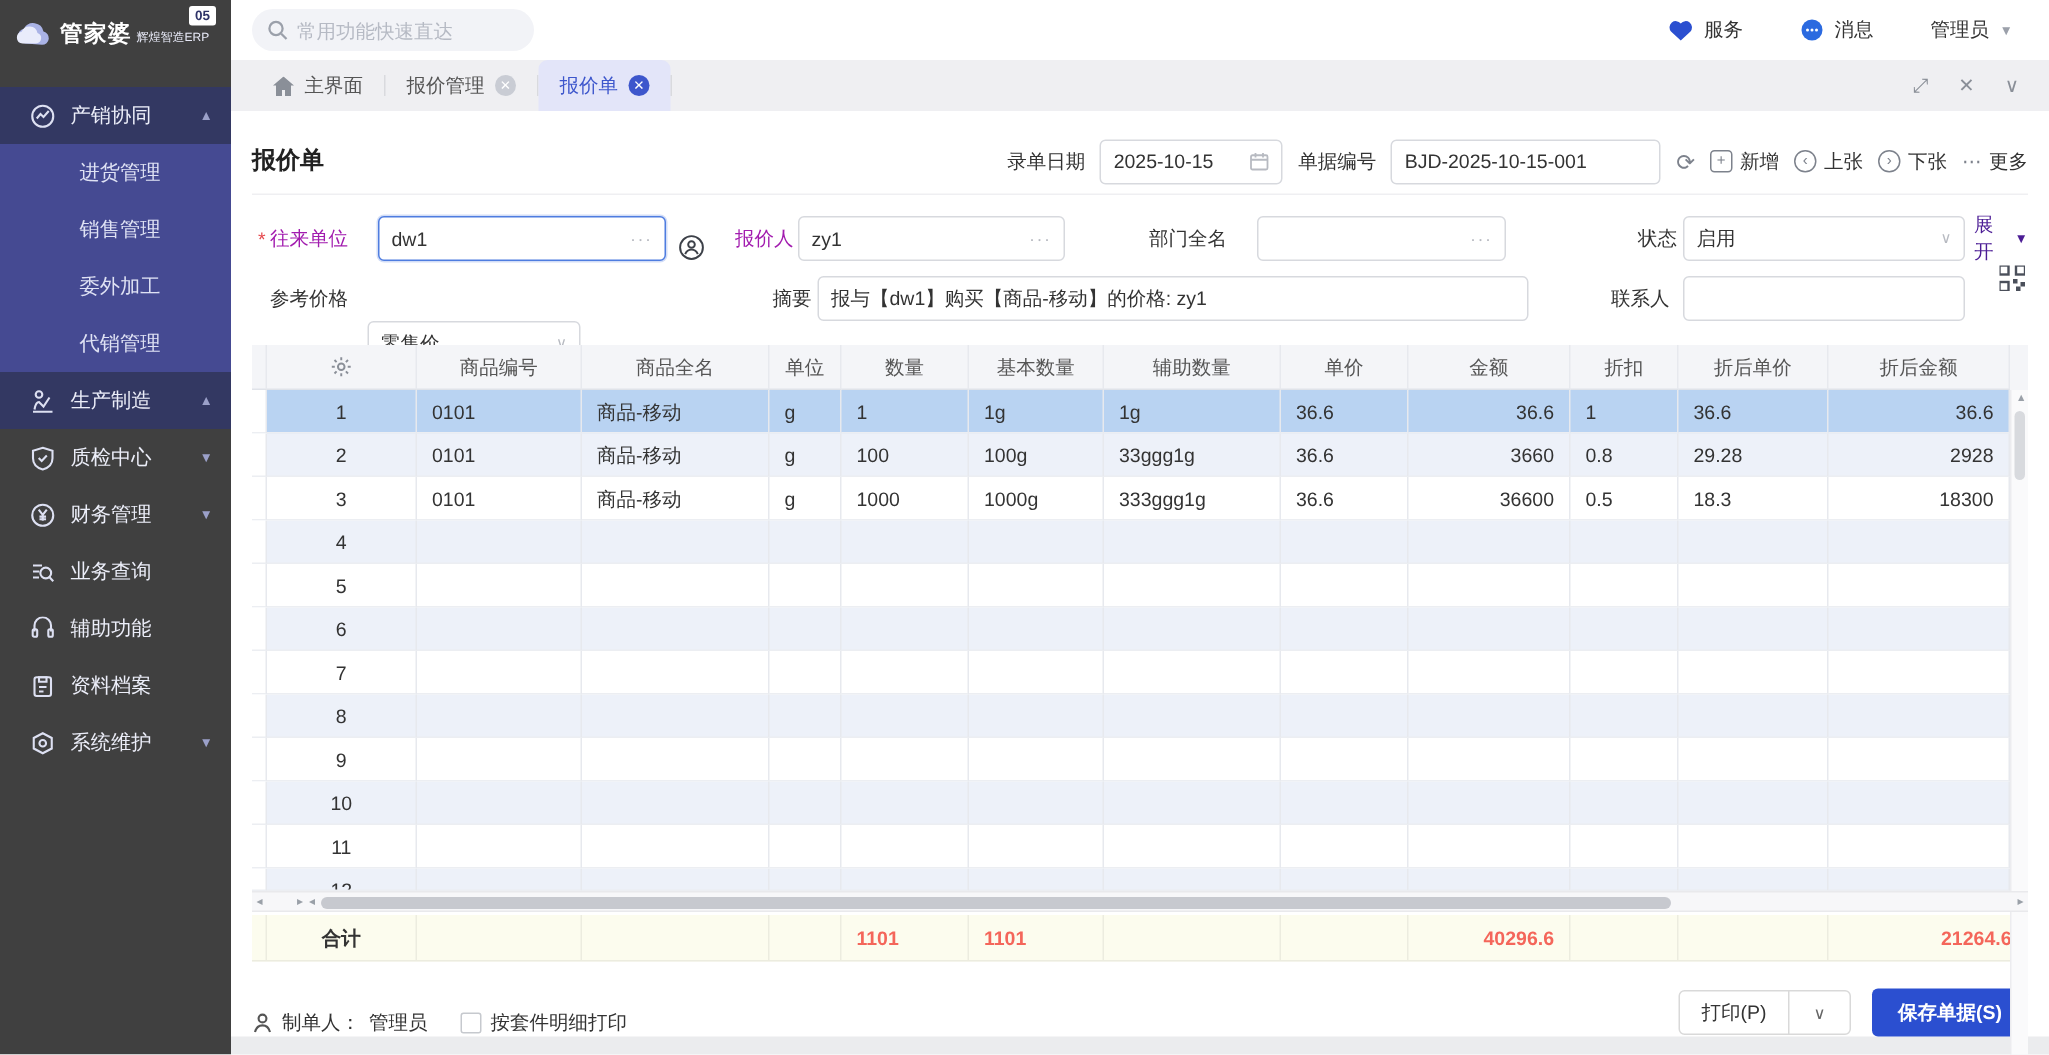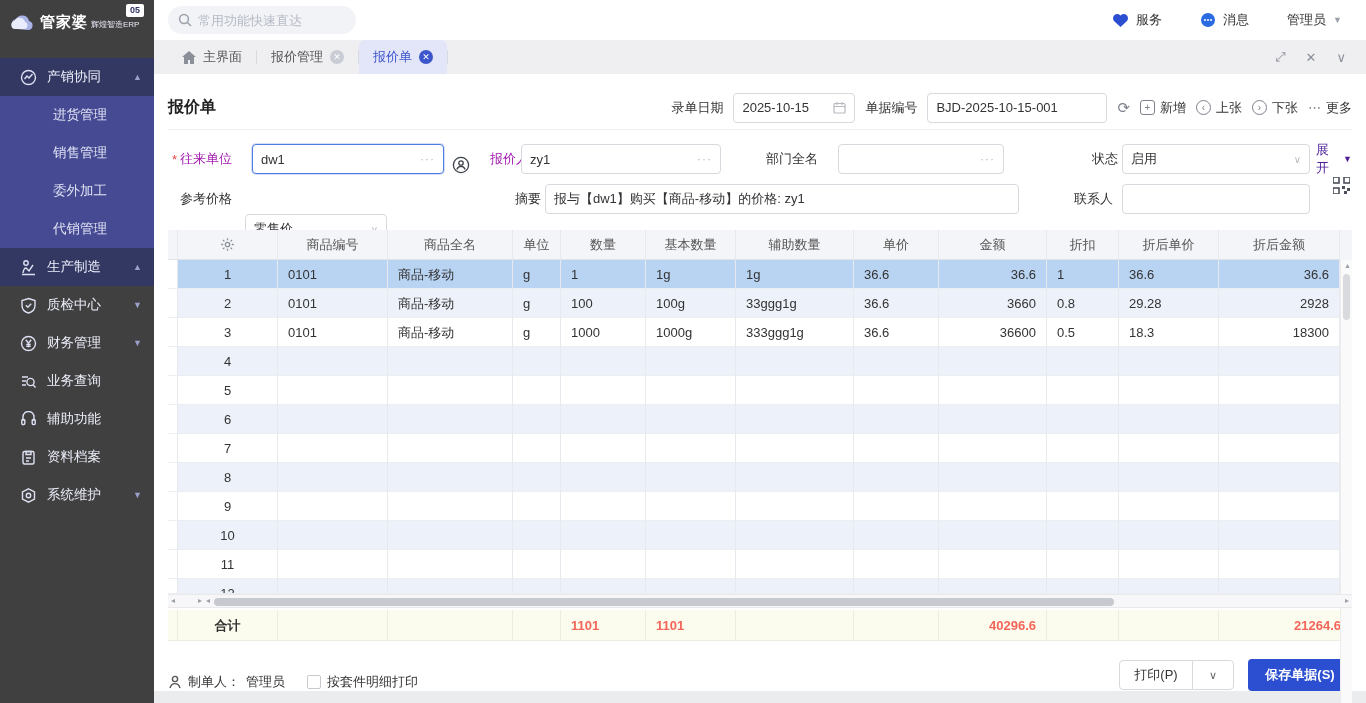--- a/index.html
+++ b/index.html
@@ -324,21 +324,21 @@
       <div class="fabs" style="left:284px; top:20px;">
         <svg width="18" height="18" viewBox="0 0 18 18" fill="none" stroke="#3c4048" stroke-width="1.3">
             <circle cx="9" cy="9" r="7.6"></circle>
             <circle cx="9" cy="7" r="2.2"></circle>
             <path d="M4.8 13.4c.8-2 2.4-3 4.2-3s3.4 1 4.2 3"></path>
           </svg>
       </div>
       <div class="fabs" style="left:322px; top:14px;">
         <span class="linklbl">报价人</span>
       </div>
-      <div class="fabs inputwrap" style="left:353px; top:14px; width:200px;">
+      <div class="fabs inputwrap" style="left:364px; top:14px; width:178px;">
         <input value="zy1" style="">
         <span class="ellip">···</span>
       </div>
       <div class="fabs lbl" style="left:598px; top:14px;">部门全名</div>
       <div class="fabs inputwrap" style="left:670px; top:14px; width:166px;">
         <input value="" style="">
         <span class="ellip">···</span>
       </div>
       <div class="fabs lbl" style="left:924px; top:14px;">状态</div>
       <div class="fabs selwrap" style="left:954px; top:14px; width:188px;">

